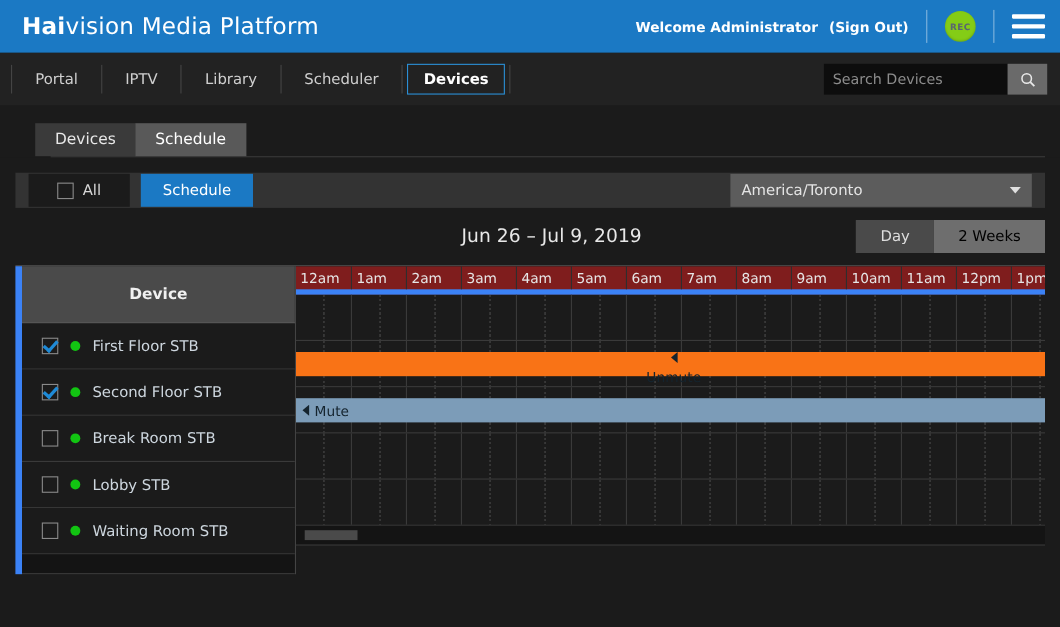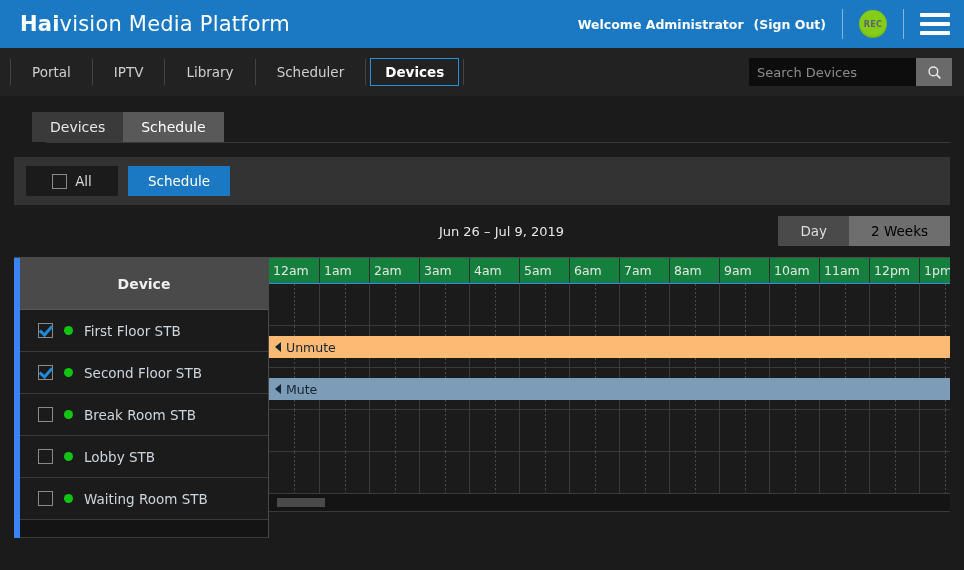--- a/index.html
+++ b/index.html
@@ -112,21 +112,21 @@
   .subtab.inactive { background: #3a3a3a; }
   .subtab.active { background: #595959; color: #ffffff; }
   .subtab-rule {
     height: 1px; background: #3a3a3a;
     margin: 0 14px 0 14px;
   }
 
   
   .toolbar {
     margin: 14px 14px 0 14px;
-    height: 48px;
+    height: 32px;
     background: #333333;
     display: flex; align-items: center;
     padding: 0 12px;
   }
   .allbox {
     background: #1b1b1b;
     height: 30px; width: 92px;
     display: flex; align-items: center; justify-content: center;
     gap: 8px;
   }
@@ -171,21 +171,21 @@
 
   
   .daterow {
     height: 52px; position: relative;
     display: flex; align-items: center;
     padding: 0 14px;
   }
   .daterange {
     position: absolute; left: 12px; right: 0;
     text-align: center;
-    color: #e8e8e8; font-size: 13px;
+    color: #e8e8e8; font-size: 17px;
     pointer-events: none;
     margin-left: 27px;
   }
   .viewtoggle {
     margin-left: auto; display: flex; z-index: 2;
   }
   .vbtn {
     height: 30px; padding: 0 22px;
     display: flex; align-items: center;
     font-size: 13.5px; color: #dedede;
@@ -229,22 +229,22 @@
 
   .gridcol {
     flex: 1; overflow: hidden; position: relative;
   }
   .dayhead {
     height: 26px; background: #4a4a4a;
     display: flex; align-items: center; justify-content: center;
     color: #efefef; font-size: 12.5px;
   }
   .hourhead {
-    height: 26px; background: #15803d;
-    display: flex; border-bottom: 1px solid #3b82f6;
+    height: 26px; background: #7f1d1d;
+    display: flex; border-bottom: 5px solid #3b82f6;
   }
   .hourcell {
     width: 50px; flex: 0 0 50px;
     border-left: 1px solid #2e2e2e;
     color: #e6e6e6; font-size: 12.5px;
     display: flex; align-items: center;
     padding-left: 4px;
   }
   .hourcell:first-child { border-left: none; }
   .gridbody { position: relative; background: #1b1b1b; }
@@ -346,20 +346,24 @@
   </div>
   <div class="subtab-rule"></div>
 </div>
 
 <div class="toolbar">
   <div class="allbox">
     <span class="cbx"></span>
     <span class="alllabel">All</span>
   </div>
   <button class="schedule-btn">Schedule</button>
+  <div class="tz-select">
+    <span>America/Toronto</span>
+    <span class="caret"></span>
+  </div>
 </div>
 
 <div class="daterow">
   <div class="daterange">Jun 26 – Jul 9, 2019</div>
   <div class="viewtoggle">
     <div class="vbtn">Day</div>
     <div class="vbtn active">2 Weeks</div>
   </div>
 </div>
 
@@ -439,21 +443,21 @@
           <div class="gcell"></div>
           <div class="gcell"></div>
           <div class="gcell"></div>
           <div class="gcell"></div>
           <div class="gcell"></div>
           <div class="gcell"></div>
           <div class="gcell"></div>
           <div class="gcell"></div>
           <div class="gcell"></div>
           <div class="gcell"></div>
-          <div class="event" style="background: #fdba74;">
+          <div class="event" style="background: #f97316; flex-direction: column;">
             <span class="tri-left"></span>
             <span>Unmute</span>
           </div>
         </div>
         <div class="gridrow">
           <div class="gcell"></div>
           <div class="gcell"></div>
           <div class="gcell"></div>
           <div class="gcell"></div>
           <div class="gcell"></div>

